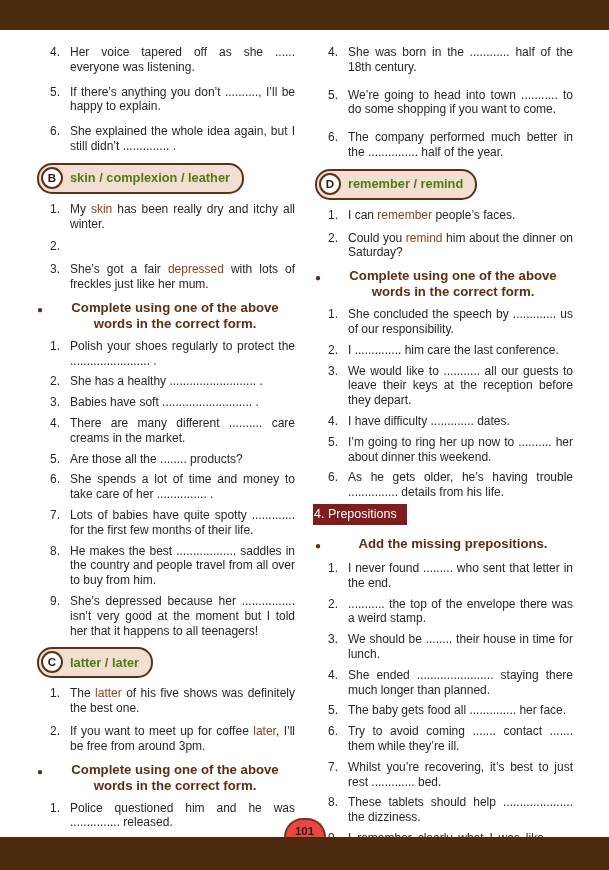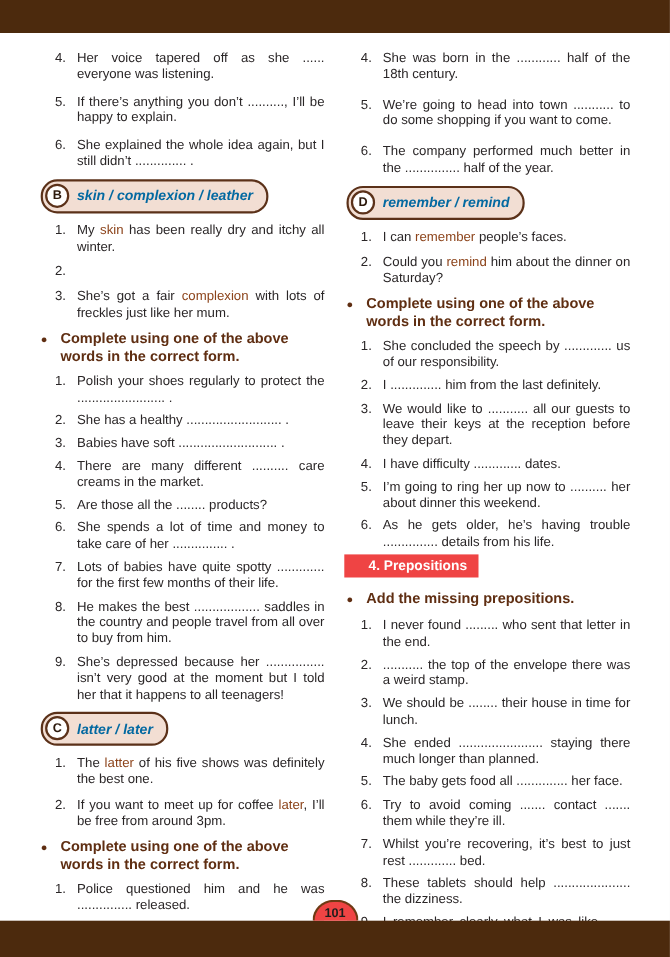--- a/index.html
+++ b/index.html
@@ -32,29 +32,29 @@
   .badge-row { margin:9px 0 8px; }
   .badge {
     display:inline-flex; align-items:center; background:#f2ded3;
     border:2px solid #5b3119; border-radius:15px; padding:2px 12px 3px 2px;
   }
   .badge-letter {
     width:18px; height:18px; background:#ffffff; border:2px solid #5b3119;
     border-radius:50%; display:flex; align-items:center; justify-content:center;
     font-size:11.5px; font-weight:bold; color:#2c190c; margin-right:7px; flex:0 0 18px;
   }
-  .badge-title { font-size:12.8px; font-weight:bold; color:#0369a1; white-space:nowrap;font-style:italic; }
+  .badge-title { font-size:12.8px; font-weight:bold; color:#4d7c0f; white-space:nowrap; }
 
   .heading { display:flex; margin:8px 0 7px; font-size:13.2px; font-weight:bold; color:#5f2e12; line-height:16px; }
   .heading .bullet { flex:0 0 18px; width:18px; font-size:10px; padding-top:2px; }
-  .heading .heading-text { flex:1; }
+  .heading .heading-text { flex:1;text-align:center; }
 
   .prep-header {
-    display:inline-block; background:#ef4444; color:#ffffff; font-weight:bold;
-    font-size:12.5px; padding:3px 10px 4px 22px; margin:4px 0 3px -2px;
+    display:inline-block; background:#7f1d1d; color:#ffffff; font-weight:normal;
+    font-size:12.5px; padding:3px 10px 4px 1px; margin:4px 0 3px -2px;
   }
 </style>
 </head>
 <body>
 
 <div class="page">
   <div class="bar top"></div>
 
   <div class="content">
 
@@ -91,21 +91,21 @@
             <span class="num">1.</span>
             <span class="txt"><span>My </span><b class="kw">skin</b><span> has been really dry and itchy all winter.</span></span>
           </li>
 
           <li class="item">
             <span class="num">2.</span>
           </li>
 
           <li class="item">
             <span class="num">3.</span>
-            <span class="txt"><span>She’s got a fair </span><b class="kw">complexion</b><span> with lots of freckles just like her mum.</span></span>
+            <span class="txt"><span>She’s got a fair </span><b class="kw">depressed</b><span> with lots of freckles just like her mum.</span></span>
           </li>
         </ol>
 
       <div class="heading">
         <span class="bullet">●</span>
         <span class="heading-text">Complete using one of the above words in the correct form.</span>
       </div>
 
       <ol class="list">
 
@@ -243,21 +243,21 @@
 
       <ol class="list">
 
           <li class="item">
             <span class="num">1.</span>
             <span class="txt">She concluded the speech by ............. us of our responsibility.</span>
           </li>
 
           <li class="item">
             <span class="num">2.</span>
-            <span class="txt">I .............. him from the last definitely.</span>
+            <span class="txt">I .............. him care the last conference.</span>
           </li>
 
           <li class="item">
             <span class="num">3.</span>
             <span class="txt">We would like to ........... all our guests to leave their keys at the reception before they depart.</span>
           </li>
 
           <li class="item">
             <span class="num">4.</span>
             <span class="txt">I have difficulty ............. dates.</span>

